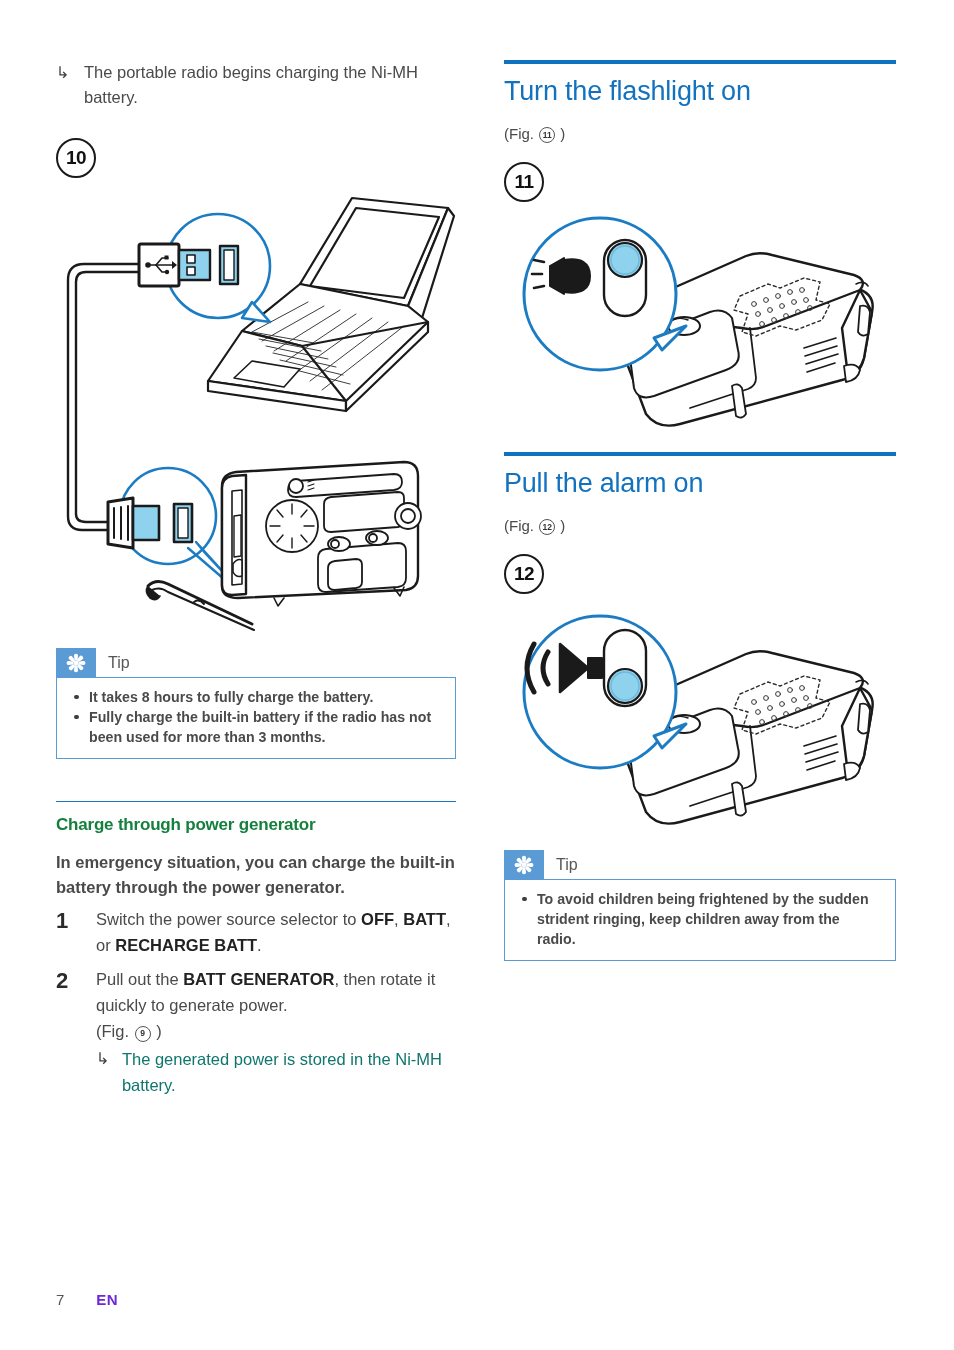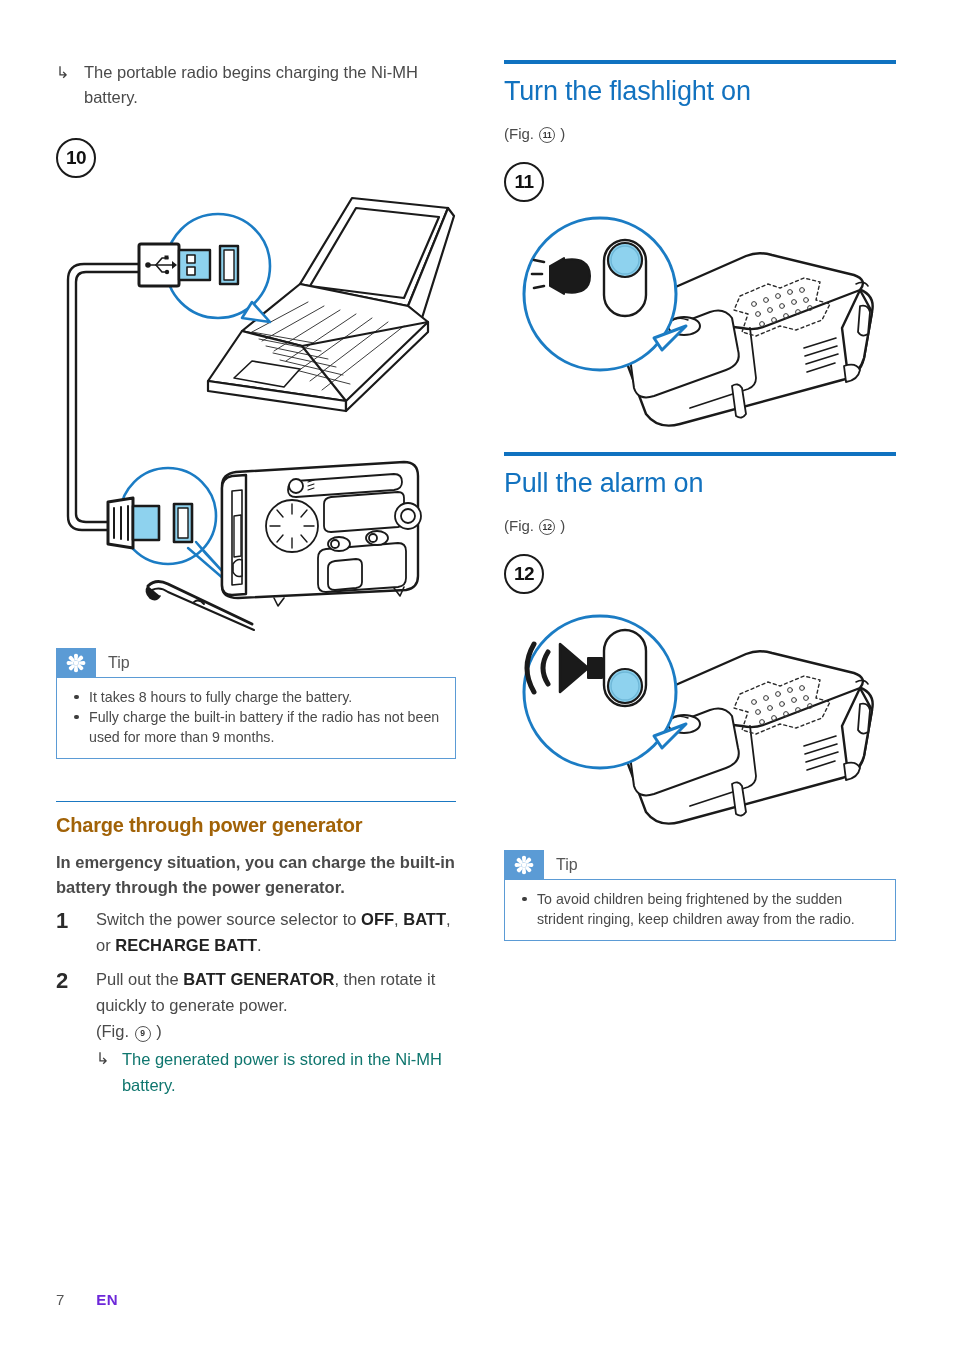--- a/index.html
+++ b/index.html
@@ -34,21 +34,21 @@
   }
 
   
   .rule-thick{height:4px;background:#0f72c0;width:100%;}
   .rule-thin{height:1.4px;background:#1a78c2;width:100%;}
   h1.sec{
     font-size:27px;font-weight:400;color:#1272bf;margin:10px 0 0 0;
     letter-spacing:-0.2px;line-height:34px;
   }
   h2.sub{
-    font-size:20px;font-weight:700;color:#a16207;margin:10px 0 0 0;
+    font-size:17px;font-weight:700;color:#15803d;margin:10px 0 0 0;
     line-height:26px;letter-spacing:-0.2px;
   }
   .figref{font-size:15px;color:#4a4a4a;margin-top:16px;line-height:20px;}
   .circ-sm{
     display:inline-flex;width:14px;height:14px;border:1.2px solid #555;border-radius:50%;
     align-items:center;justify-content:center;font-size:8.5px;line-height:1;
     vertical-align:1px;font-weight:700;color:#333;margin:0 1px;
   }
 
   
@@ -65,21 +65,21 @@
   
   .tipwrap{margin-top:4px;}
   .tiphead{display:flex;align-items:stretch;height:30px;}
   .tipbadge{
     width:40px;height:30px;background:#5b9bd5;display:flex;align-items:center;justify-content:center;
   }
   .tiplabel{font-size:16px;color:#565656;margin-left:12px;line-height:30px;}
   .tipbody{
     border:1.2px solid #5b9bd5;padding:9px 14px 11px 14px;margin-top:-1px;
   }
-  .tipbody ul{margin:0;padding:0;list-style:none;}
+  .tipbody ul{margin:0;padding:0;list-style:none;font-weight:bold;}
   .tipbody li{
     position:relative;padding-left:18px;font-size:14.2px;line-height:20px;color:#4a4a4a;
   }
   .tipbody li::before{
     content:"";position:absolute;left:3px;top:7.5px;width:4.5px;height:4.5px;
     border-radius:50%;background:#3d3d3d;
   }
 
   
   .footer{position:absolute;left:56px;bottom:42px;display:flex;align-items:baseline;gap:32px;}
@@ -247,21 +247,21 @@
               <path d="M4.8 19.2c-1-1-.8-2.2 0-3l3.4-2.6c.7-.5 1.5-.3 2.1.3s.8 1.4.3 2.1l-2.6 3.4c-.8.8-2.2 1-3.2-.2z"></path>
               <path d="M4.8 4.8c1-1 2.2-.8 3 0l2.6 3.4c.5.7.3 1.5-.3 2.1s-1.4.8-2.1.3L4.6 8c-.8-.8-1-2.2.2-3.2z"></path>
             </g>
           </svg>
         </div>
         <div class="tiplabel">Tip</div>
       </div>
       <div class="tipbody">
         <ul>
           <li>It takes 8 hours to fully charge the battery.</li>
-          <li>Fully charge the built-in battery if the radio has not been used for more than 9 months.</li>
+          <li>Fully charge the built-in battery if the radio has not been used for more than 3 months.</li>
         </ul>
       </div>
     </div>
 
     <div style="margin-top:42px;">
       <div class="rule-thin"></div>
       <h2 class="sub">Charge through power generator</h2>
       <p class="body-text" style="margin:12px 0 6px 0;">In emergency situation, you can charge the built-in battery through the power generator.</p>
 
       <div class="step">

